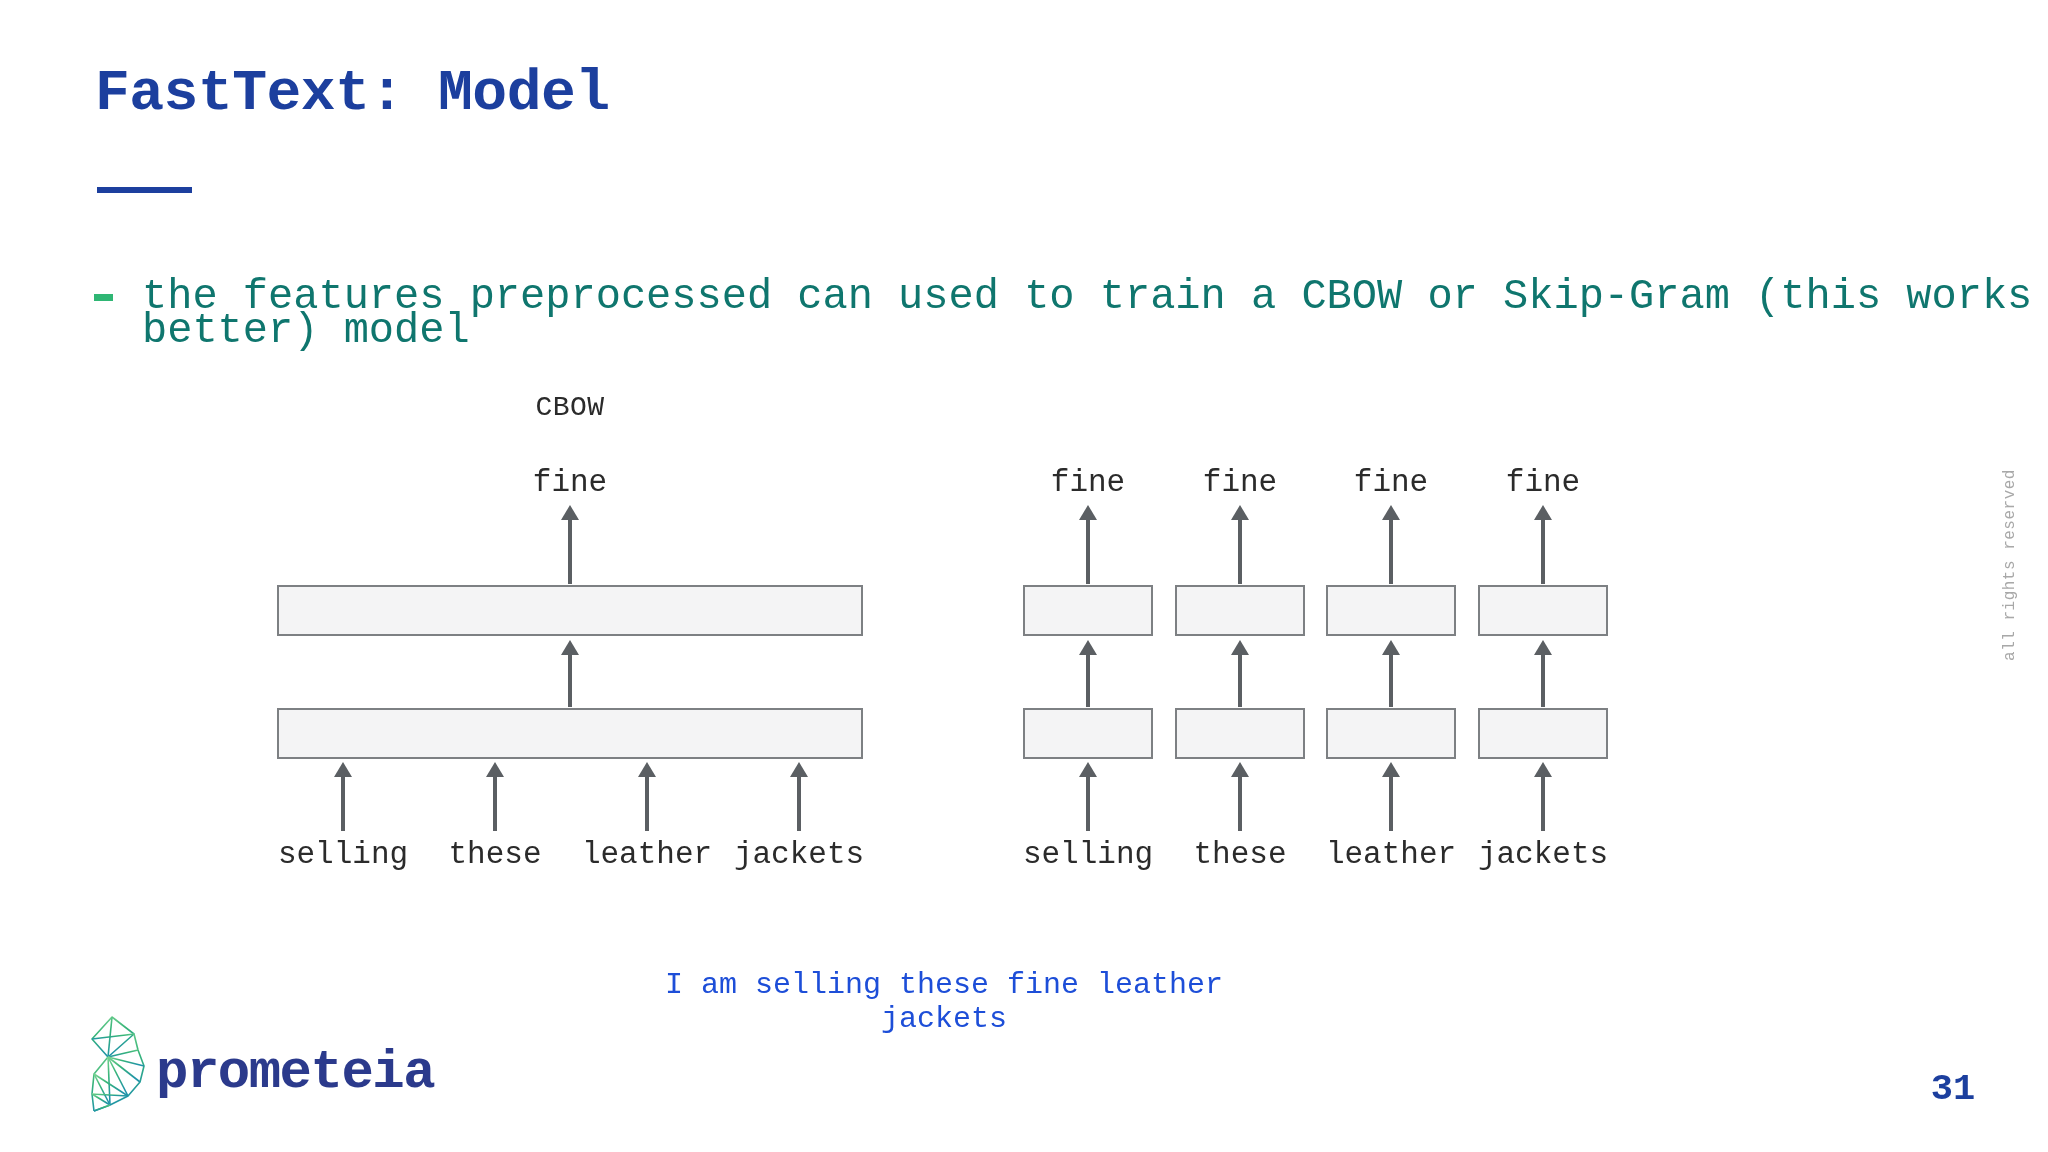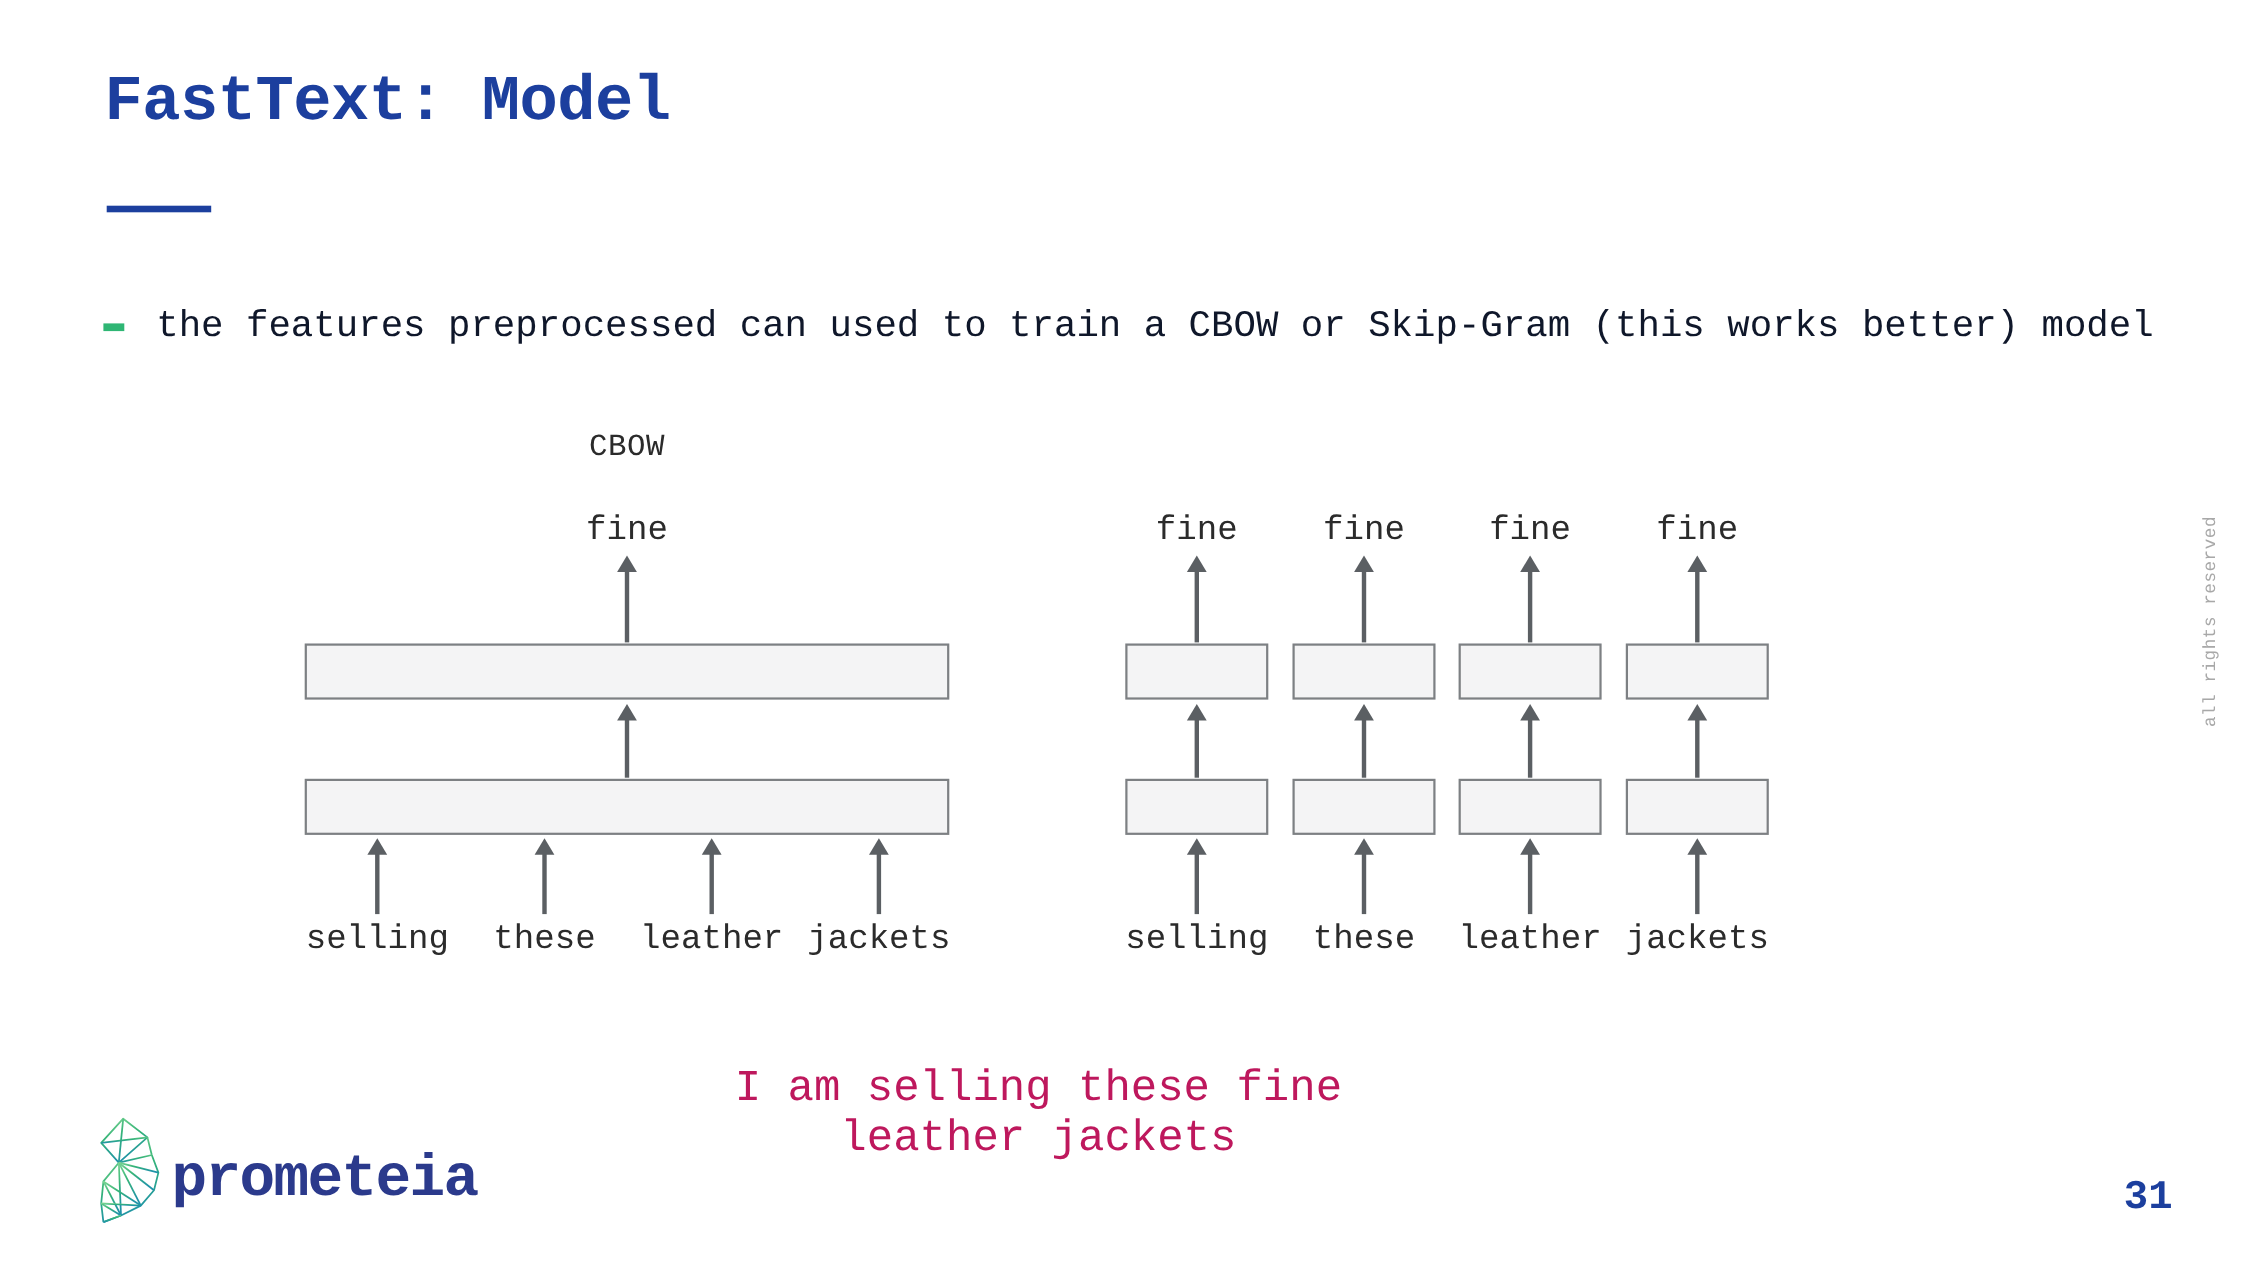--- a/index.html
+++ b/index.html
@@ -20,21 +20,21 @@
   .title-dash{
     left:97px;top:187px;width:95px;height:6px;
     background:#1c3f9e;
   }
   .bullet-dash{
     left:94px;top:294px;width:19px;height:7px;
     background:#2fb674;
   }
   .bullet-text{
     left:142px;top:280px;
-    font-size:34px;color:#0f172a;line-height:34px;
+    font-size:42px;color:#0f766e;line-height:34px;
   }
   .dg-label{
     font-size:31px;color:#2b2b2b;text-align:center;line-height:34px;
   }
   .dg-heading{
     font-size:28px;color:#2b2b2b;text-align:center;line-height:34px;letter-spacing:0.5px;
   }
   .box{
     background:#f4f4f5;
     border:2px solid #7d8083;
@@ -42,21 +42,21 @@
   }
   .arr{position:absolute;width:20px;}
   .arr .shaft{position:absolute;left:8px;top:12px;bottom:0;width:4px;background:#5b5f63;}
   .arr .head{
     position:absolute;left:1px;top:0;width:0;height:0;
     border-left:9px solid transparent;border-right:9px solid transparent;
     border-bottom:15px solid #5b5f63;
   }
   .sentence{
     left:594px;top:968px;width:700px;
-    font-size:40px;color:#be185d;text-align:center;
+    font-size:30px;color:#1d4ed8;text-align:center;
   }
   .logo-text{
     left:156px;top:1042px;
     font-size:54px;font-weight:bold;color:#2b3a8c;
     letter-spacing:-1.5px;
   }
   .page-number{
     left:1918px;top:1068px;width:70px;
     font-size:37px;font-weight:bold;color:#1c3f9e;text-align:center;
   }

